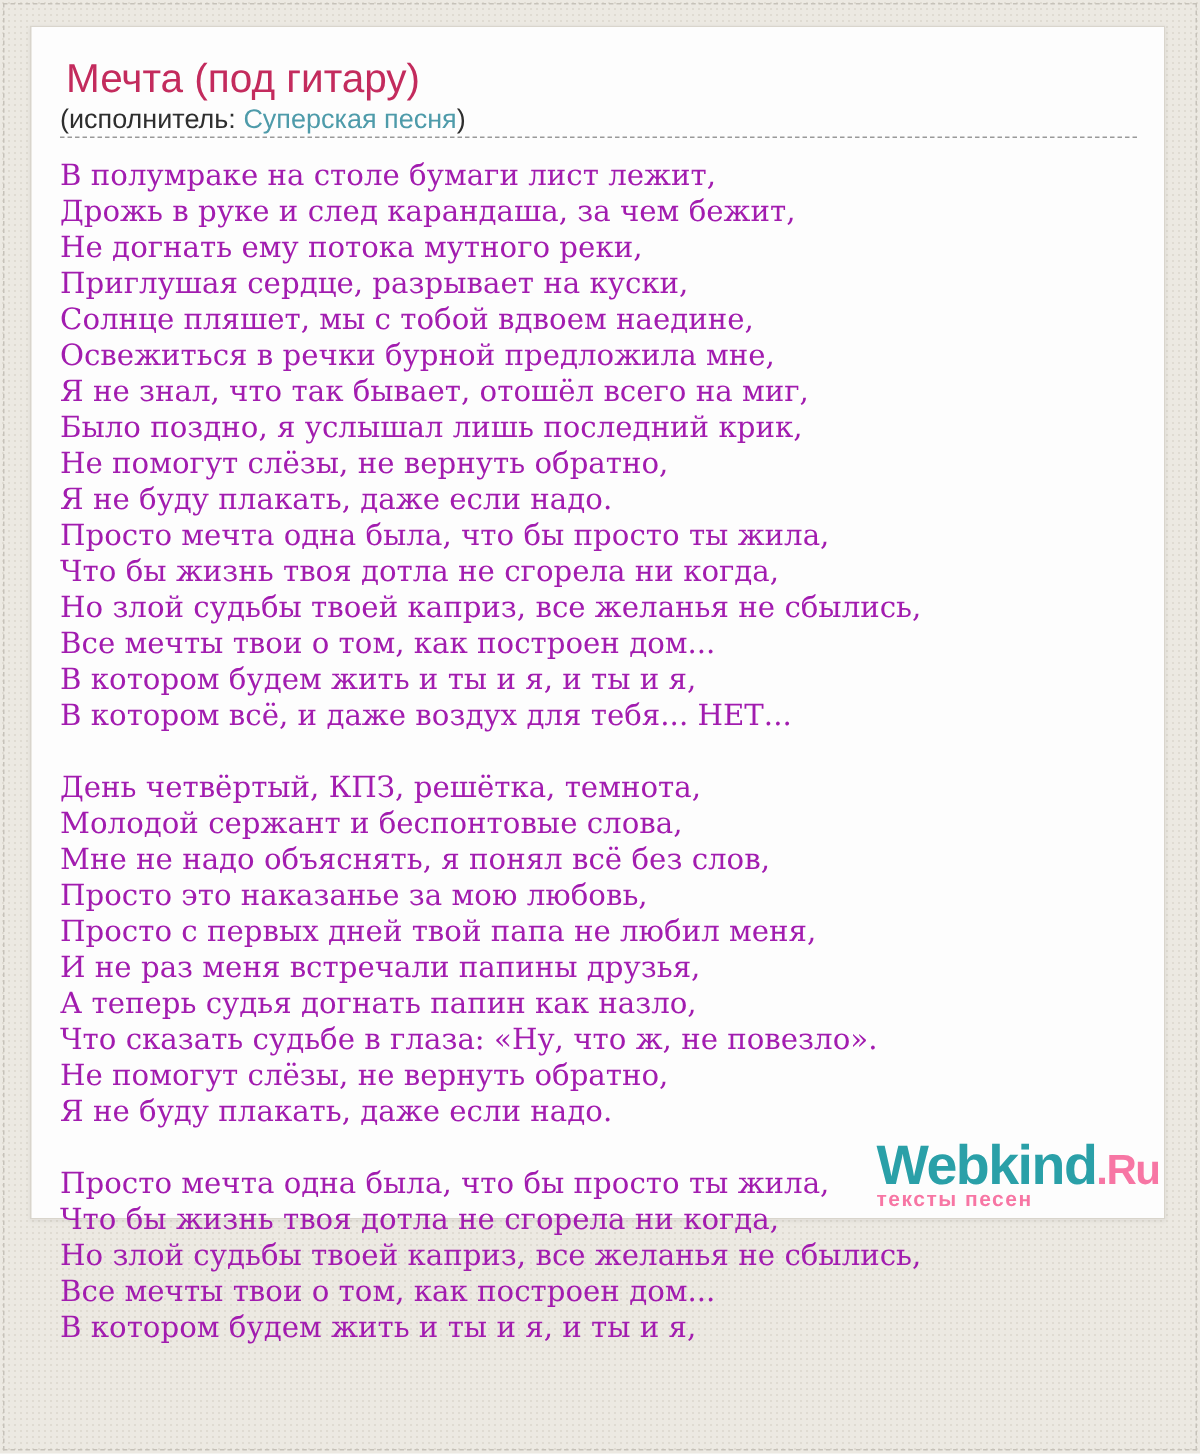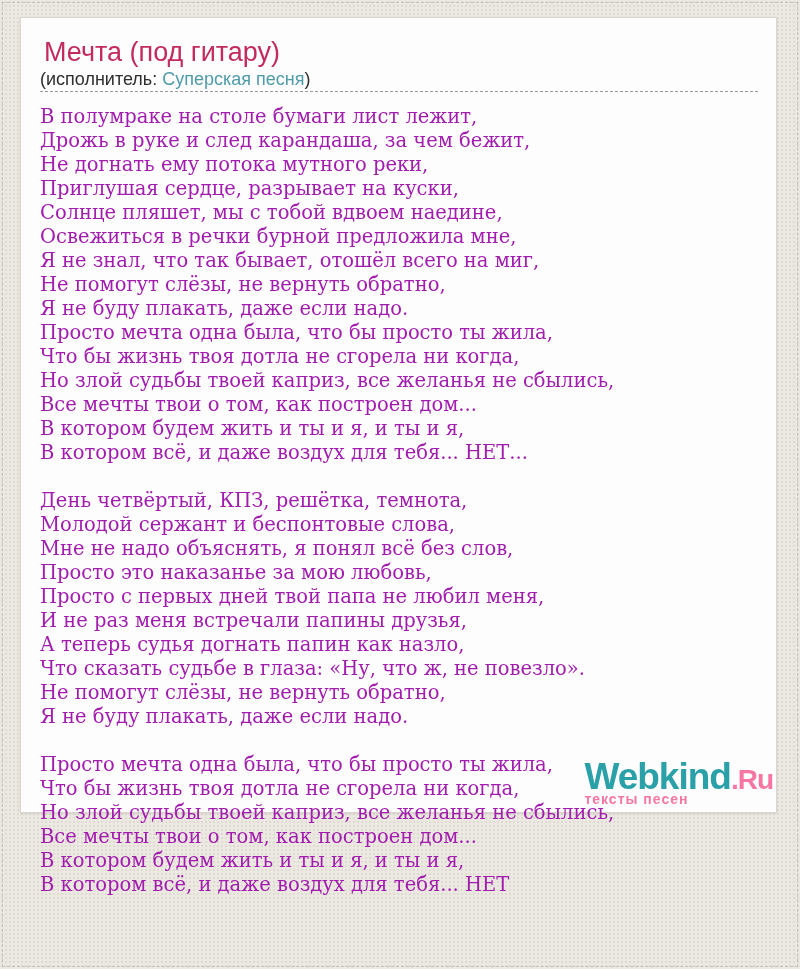--- a/index.html
+++ b/index.html
@@ -104,20 +104,21 @@
 
   <div class="lyrics" id="lyrics">
       <div class="stanza">
         <div class="line">В полумраке на столе бумаги лист лежит,</div>
         <div class="line">Дрожь в руке и след карандаша, за чем бежит,</div>
         <div class="line">Не догнать ему потока мутного реки,</div>
         <div class="line">Приглушая сердце, разрывает на куски,</div>
         <div class="line">Солнце пляшет, мы с тобой вдвоем наедине,</div>
         <div class="line">Освежиться в речки бурной предложила мне,</div>
         <div class="line">Я не знал, что так бывает, отошёл всего на миг,</div>
+        <div class="line">Было поздно, я услышал лишь последний крик,</div>
         <div class="line">Не помогут слёзы, не вернуть обратно,</div>
         <div class="line">Я не буду плакать, даже если надо.</div>
         <div class="line">Просто мечта одна была, что бы просто ты жила,</div>
         <div class="line">Что бы жизнь твоя дотла не сгорела ни когда,</div>
         <div class="line">Но злой судьбы твоей каприз, все желанья не сбылись,</div>
         <div class="line">Все мечты твои о том, как построен дом...</div>
         <div class="line">В котором будем жить и ты и я, и ты и я,</div>
         <div class="line">В котором всё, и даже воздух для тебя... НЕТ...</div>
       </div>
       <div class="stanza">
@@ -131,21 +132,20 @@
         <div class="line">Что сказать судьбе в глаза: «Ну, что ж, не повезло».</div>
         <div class="line">Не помогут слёзы, не вернуть обратно,</div>
         <div class="line">Я не буду плакать, даже если надо.</div>
       </div>
       <div class="stanza">
         <div class="line">Просто мечта одна была, что бы просто ты жила,</div>
         <div class="line">Что бы жизнь твоя дотла не сгорела ни когда,</div>
         <div class="line">Но злой судьбы твоей каприз, все желанья не сбылись,</div>
         <div class="line">Все мечты твои о том, как построен дом...</div>
         <div class="line">В котором будем жить и ты и я, и ты и я,</div>
-        <div class="line">В котором всё, и даже воздух для тебя... НЕТ</div>
       </div>
     </div>
 
   <div class="logo">
     <div class="brand">
       <span class="brand-main">Webkind</span><span class="brand-suffix">.Ru</span>
     </div>
     <div class="tagline">тексты песен</div>
   </div>
 

